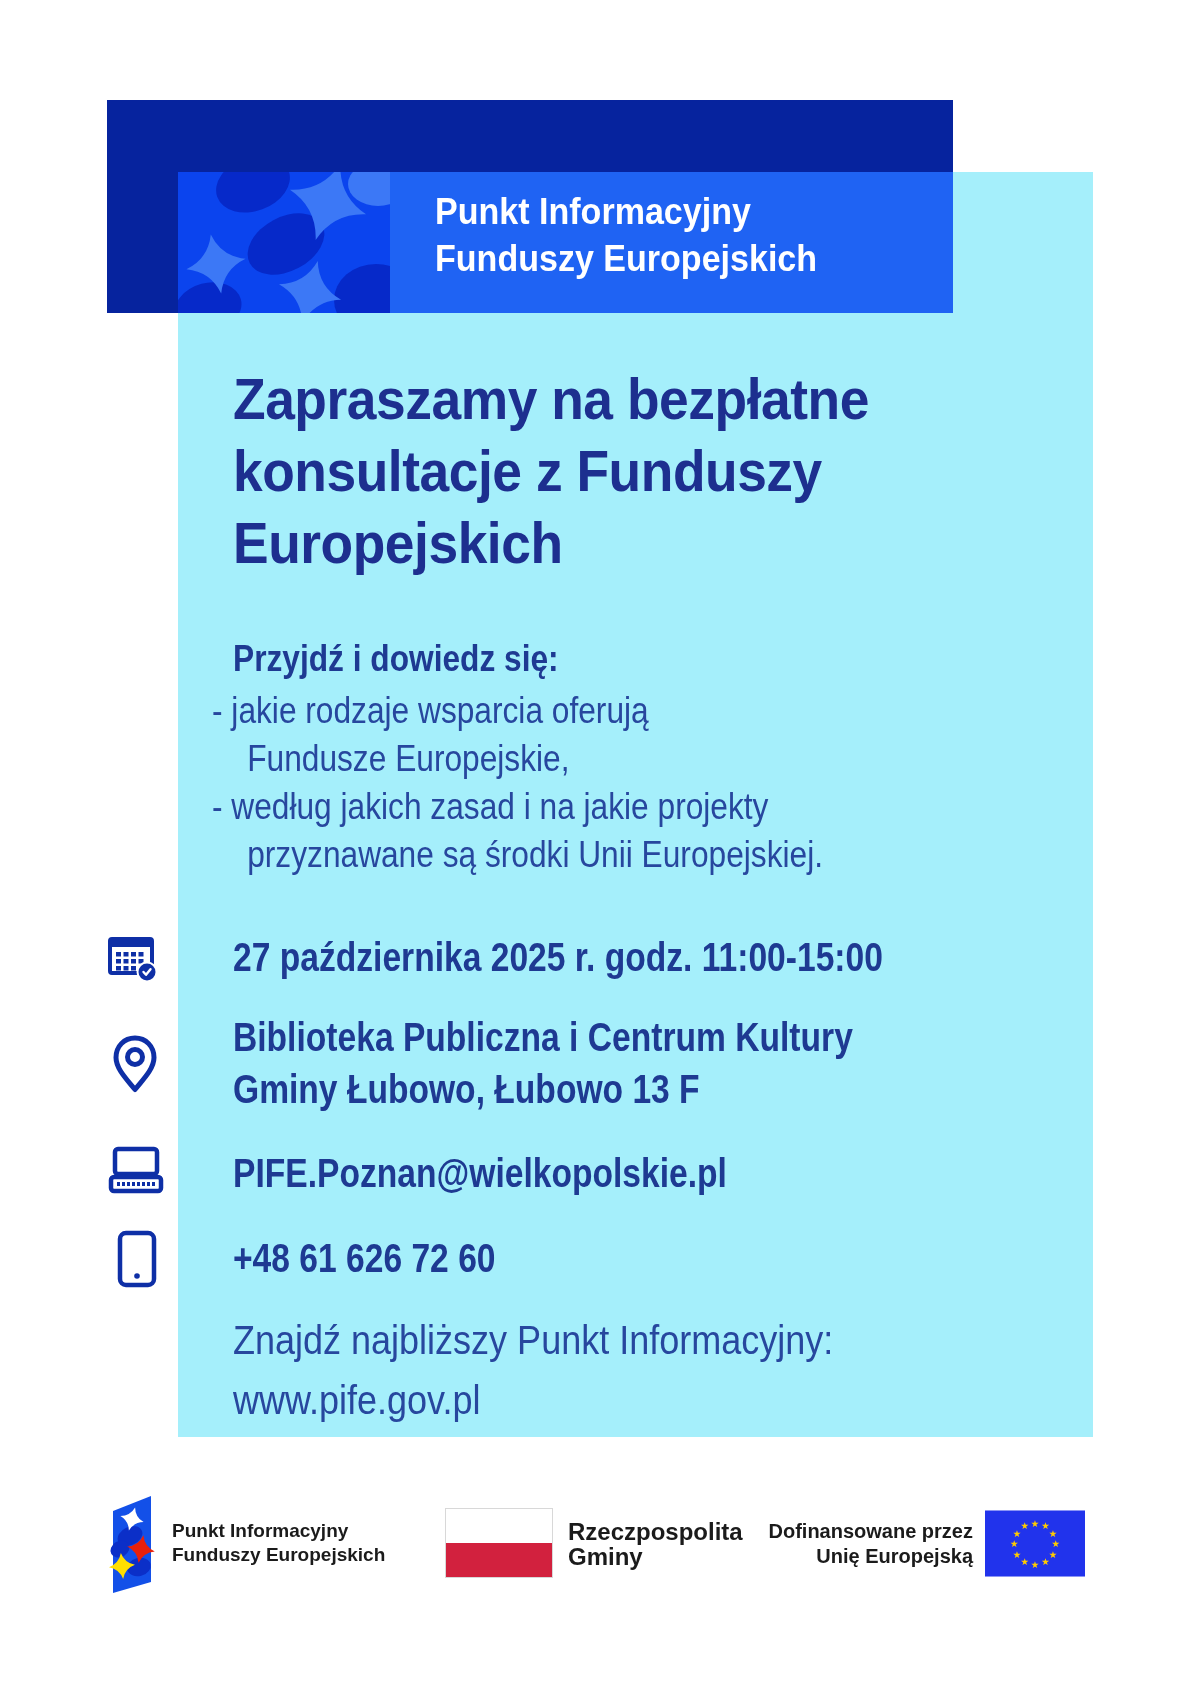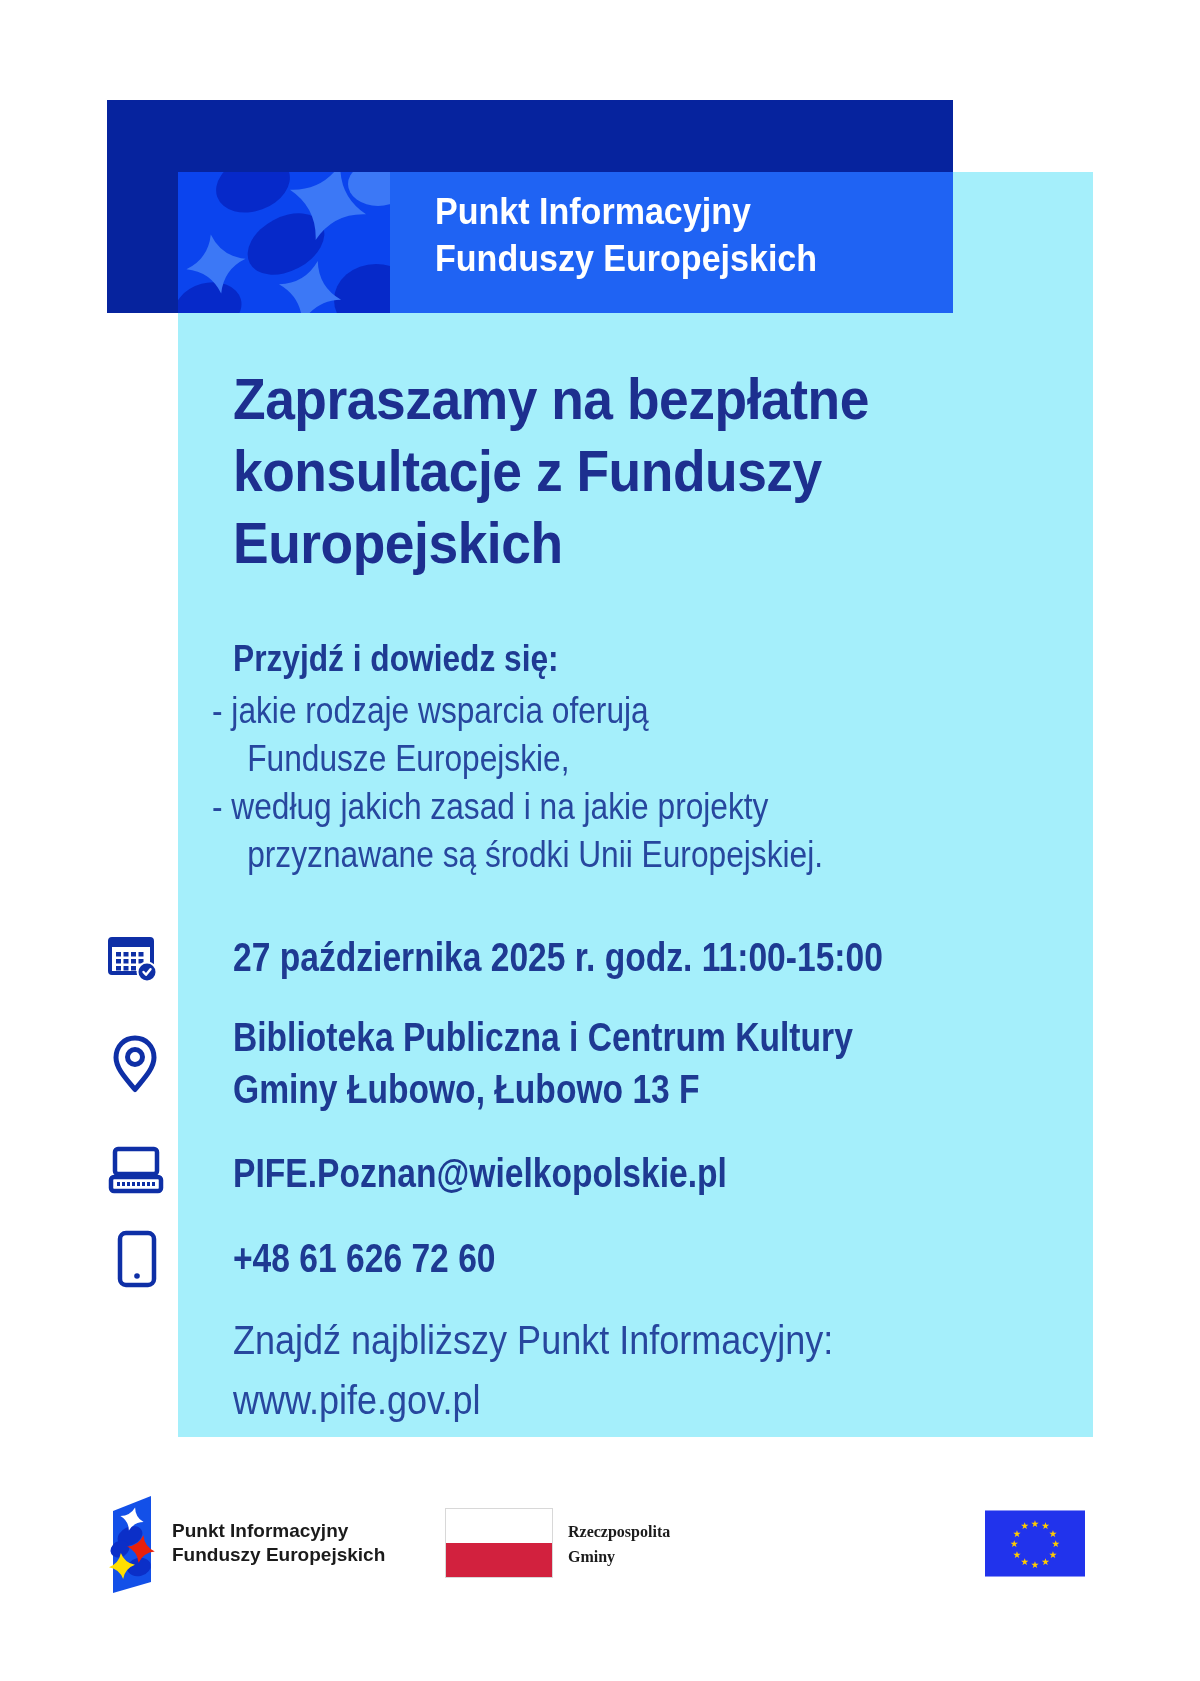--- a/index.html
+++ b/index.html
@@ -38,21 +38,21 @@
   
   .icon{color:var(--icon,#0e2fa6);}
 
   
   .footer-label{font-size:19px;line-height:24px;font-weight:bold;color:var(--footer-text,#1b1b1b);}
   .pife-logo{left:103px;top:1489px;}
   .pife-label{left:172px;top:1519px;}
   .pl-flag{left:445px;top:1508px;width:108px;height:70px;box-sizing:border-box;border:1px solid #d8d8d8;}
   .pl-flag .top{height:50%;background:#fff;}
   .pl-flag .bottom{height:50%;background:var(--poland-red,#d2213e);}
-  .pl-label{left:568px;top:1519px;font-size:16px;line-height:25px;font-family:Liberation Serif, serif;}
+  .pl-label{left:568px;top:1519px;font-size:24px;line-height:25px;}
   .eu-label{left:640px;top:1519px;width:333px;text-align:right;font-size:20px;line-height:25px;}
   .eu-flag{left:985px;top:1507px;}
 </style>
 </head>
 <body>
 
 <div class="poster">
 
   <div class="abs cyan-panel"></div>
 
@@ -164,20 +164,24 @@
 
   <div class="abs pl-flag">
     <div class="top"></div>
     <div class="bottom"></div>
   </div>
   <div class="abs footer-label pl-label">
     <div>Rzeczpospolita</div>
     <div>Gminy</div>
   </div>
 
+  <div class="abs footer-label eu-label">
+    <div>Dofinansowane przez</div>
+    <div>Unię Europejską</div>
+  </div>
   <svg class="abs eu-flag" width="100" height="73" viewBox="0 0 106 70" xmlns="http://www.w3.org/2000/svg">
     <rect x="0" y="0" width="106" height="70" fill="#2133ec"></rect>
     <g fill="#ffcc00" font-family="DejaVu Sans, sans-serif" font-size="10" text-anchor="middle">
       <text x="53" y="17">★</text>
         <text x="64" y="20">★</text>
         <text x="72" y="28">★</text>
       <text x="75" y="39">★</text>
         <text x="72" y="50">★</text>
         <text x="64" y="58">★</text>
       <text x="53" y="61">★</text>

